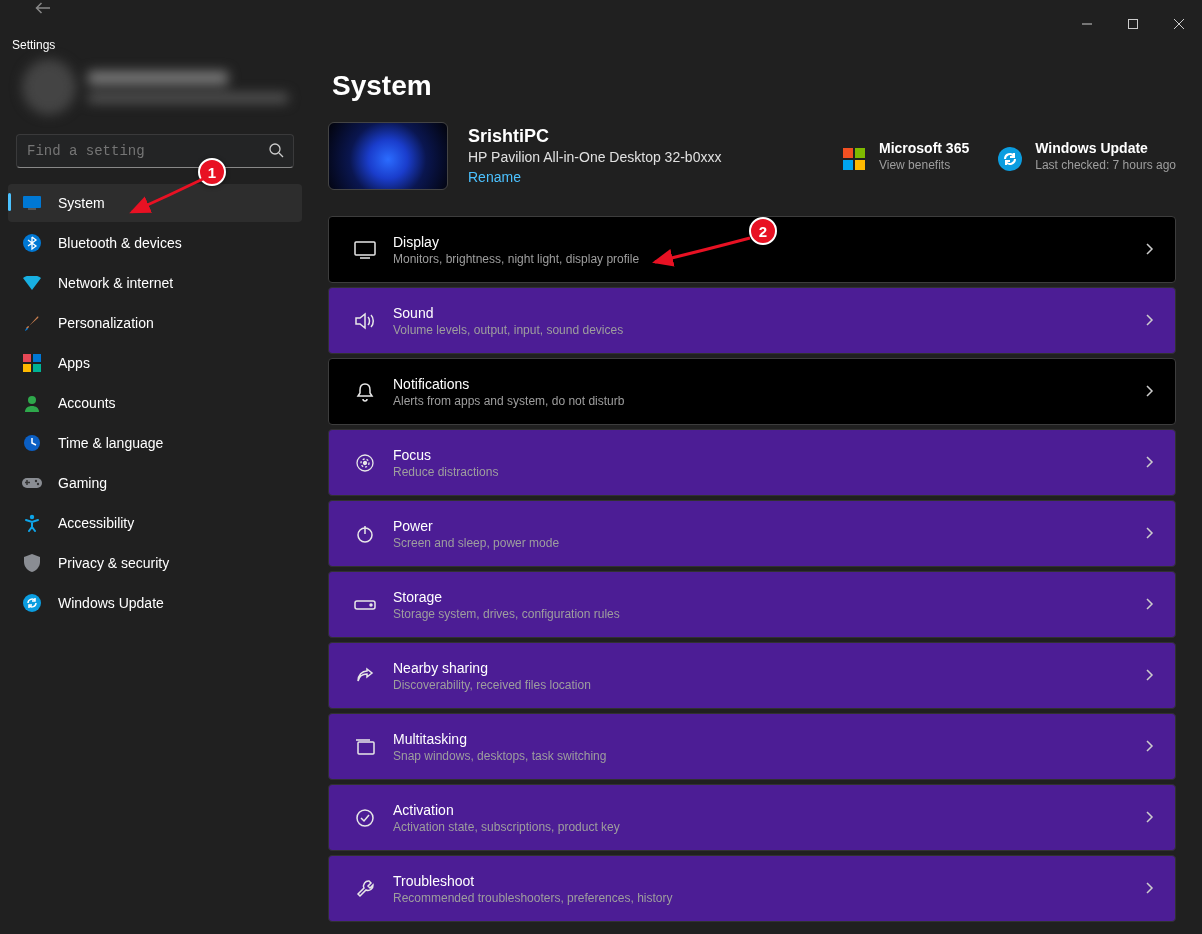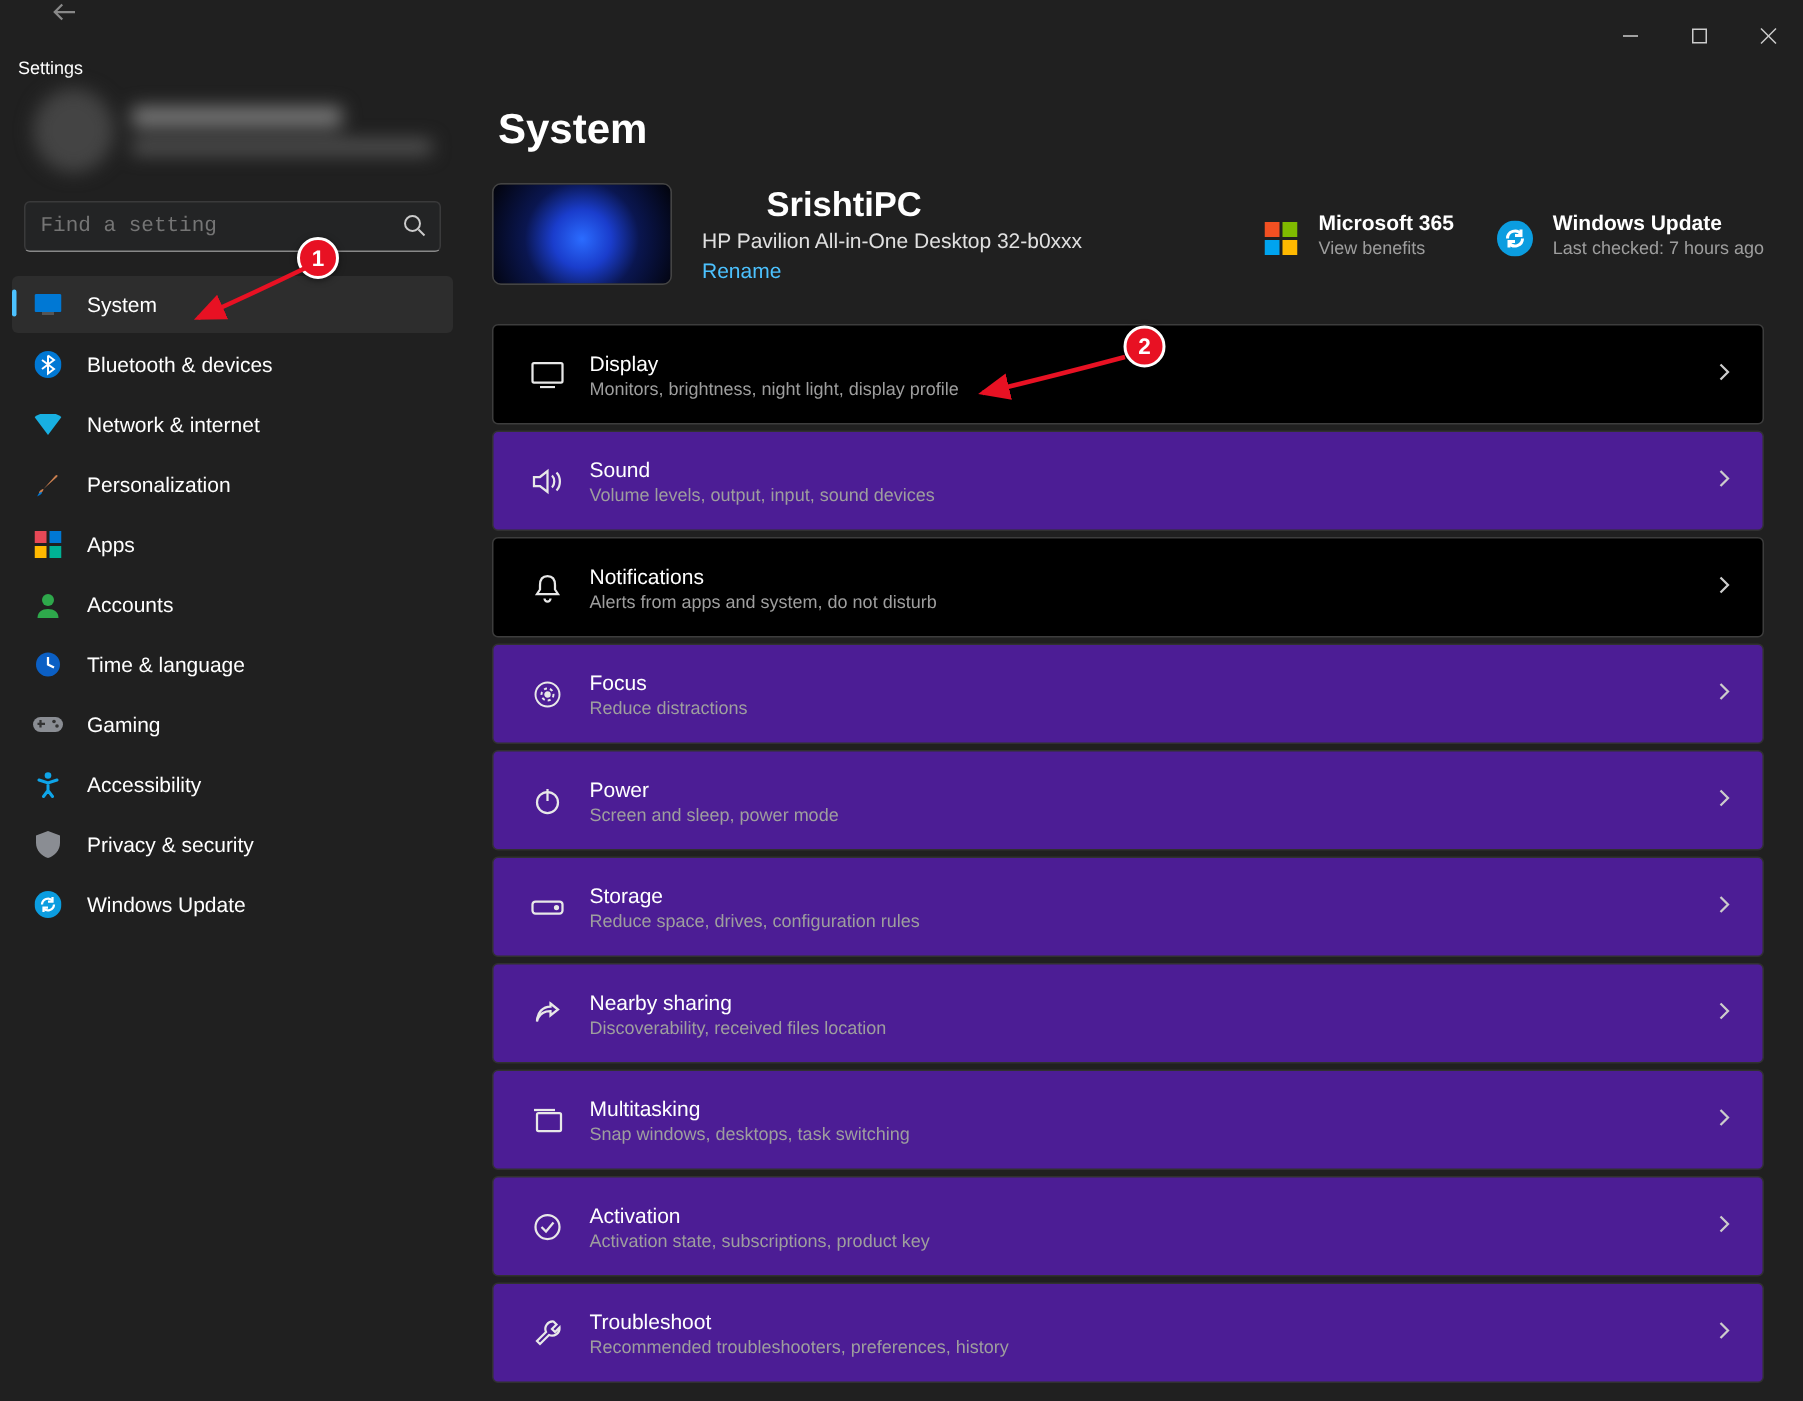--- a/index.html
+++ b/index.html
@@ -26,21 +26,21 @@
   .nav-item { display:flex; align-items:center; height:38px; padding:0 14px; border-radius:4px; gap:16px; font-size:14px; cursor:pointer; position:relative; margin-bottom:2px; }
   .nav-item.active { background:#2d2d2d; }
   .nav-item.active::before { content:""; position:absolute; left:0; top:9px; width:3px; height:18px; background:#4cc2ff; border-radius:2px; }
   .nav-icon { width:20px; height:20px; display:flex; align-items:center; justify-content:center; }
 
   .main { flex:1; padding: 0 26px 0 18px; overflow:hidden; }
   .page-title { font-size:28px; font-weight:600; margin:22px 0 20px 4px; }
 
   .pc-row { display:flex; align-items:center; margin-bottom:26px; gap:20px; }
   .pc-img { width:120px; height:68px; border-radius:6px; border:1px solid #444; background: radial-gradient(circle at 50% 55%, #2b6cff 0%, #1a3dcc 28%, #0a1650 55%, #02030a 100%); position:relative; overflow:hidden; }
-  .pc-info .pcname { font-size:23px; font-weight:600;margin-left:43px; }
+  .pc-info .pcname { font-size:18px; font-weight:600; }
   .pc-info .pcmodel { font-size:14px; color:#e0e0e0; margin-top:2px; }
   .pc-info .rename { font-size:14px; color:#4cc2ff; margin-top:4px; cursor:pointer; display:inline-block;}
   .pc-right { margin-left:auto; display:flex; align-items:flex-start; gap:28px; }
   .pill { display:flex; align-items:flex-end; gap:12px; }
   .pill-icon { width:26px; height:26px; display:flex; align-items:center; justify-content:center; }
   .pill-text .pt1 { font-size:14px; font-weight:600; }
   .pill-text .pt2 { font-size:12px; color:#9e9e9e; margin-top:2px; }
 
   .cards { display:flex; flex-direction:column; gap:4px; }
   .card { background:#4c1d95; border:1px solid #313131; border-radius:4px; height:67px; display:flex; align-items:center; padding:0 20px 0 16px; cursor:pointer; }
@@ -328,21 +328,21 @@
       </div>
       <div class="card">
         <span class="card-icon">
             <svg width="22" height="14" viewBox="0 0 22 14" fill="none" stroke="#e8e8e8" stroke-width="1.5">
               <rect x="1" y="3" width="20" height="8" rx="2"></rect>
               <circle cx="17" cy="7" r="1" fill="#e8e8e8"></circle>
             </svg>
           </span>
         <span class="card-text">
             <div class="ct1">Storage</div>
-            <div class="ct2">Reduce space, drives, configuration rules</div>
+            <div class="ct2">Storage system, drives, configuration rules</div>
           </span>
         <span class="card-chevron"><svg width="12" height="12" viewBox="0 0 12 12" fill="none" stroke="#ccc" stroke-width="1.5">
               <path d="M4 1l5 5-5 5"></path>
             </svg></span>
       </div>
       <div class="card">
         <span class="card-icon">
             <svg width="20" height="20" viewBox="0 0 20 20" fill="none" stroke="#e8e8e8" stroke-width="1.5">
               <path d="M12 3l5 4-5 4V8c-5 0-8 3-9 7 0-6 4-10 9-10V3z"></path>
             </svg>

